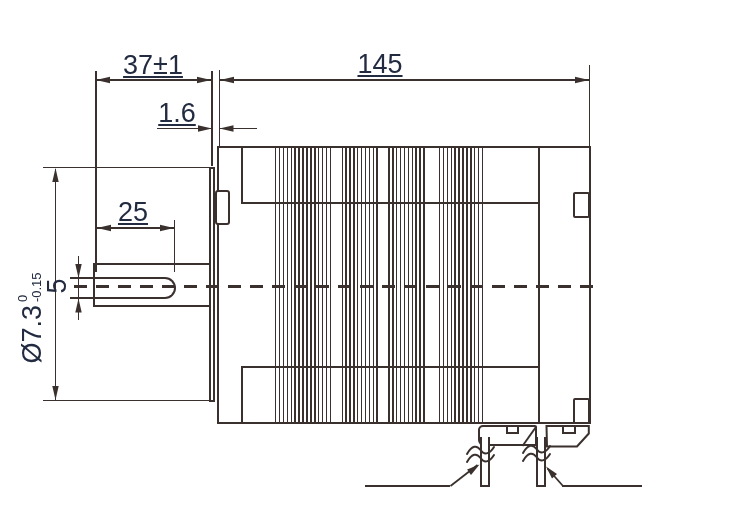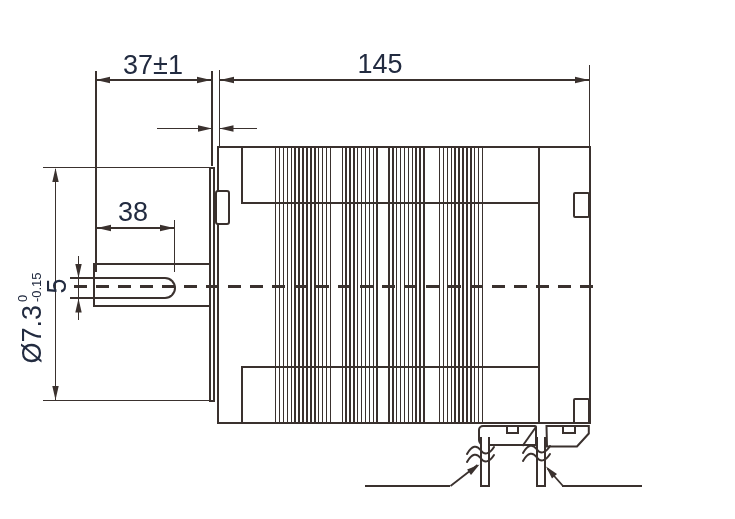--- a/index.html
+++ b/index.html
@@ -10,21 +10,21 @@
   html,body{margin:0;padding:0;background:var(--background);}
   #canvas{
     position:relative;width:735px;height:519px;background:var(--background);
     overflow:hidden;font-family:"Liberation Sans", sans-serif;
   }
   .ln{position:absolute;background:var(--line);}   
   .dl{position:absolute;background:var(--line);}   
   .rect{position:absolute;border:2px solid var(--line);box-sizing:border-box;background:var(--background);}
   .txt{
     position:absolute;color:var(--text);font-size:27px;line-height:1.0;
-    text-align:center;white-space:nowrap;
+    text-align:center;white-space:nowrap;text-decoration:underline;
   }
   .rlabel{
     position:absolute;color:var(--text);font-size:27px;line-height:1.0;
     display:flex;align-items:center;justify-content:center;gap:3px;
     transform:rotate(-90deg);white-space:nowrap;
   }
   .tolstack{display:inline-flex;flex-direction:column;align-items:flex-start;
     font-size:13px;line-height:1.05;transform:translateY(-2px);}
   .fins{
     position:absolute;left:275px;top:147px;width:211px;height:276px;
@@ -122,21 +122,22 @@
     <polygon class="fillshape" points="479.5,464.5 471,474.9 467.1,469.6"></polygon>
     <polygon class="fillshape" points="546,466.5 557,474.1 552,478.5"></polygon>
     <path class="wave" d="M467 454 C 472 445, 477 445, 480.5 450 C 484 455, 489 455, 494 447"></path>
     <path class="wave" d="M467 462 C 472 453, 477 453, 480.5 458 C 484 463, 489 463, 494 455"></path>
     <path class="wave" d="M523 453 C 528 444, 533 444, 536.5 449 C 540 454, 545 454, 550 446"></path>
     <path class="wave" d="M523 461 C 528 452, 533 452, 536.5 457 C 540 462, 545 462, 550 454"></path>
   </svg>
 
   <div class="txt" style="left:103px;top:52px;width:100px">37±1</div>
   <div class="txt" style="left:330px;top:51px;width:100px">145</div>
-  <div class="txt" style="left:95px;top:199px;width:76px">38</div>
+  <div class="txt" style="left:139px;top:100px;width:76px">1.6</div>
+  <div class="txt" style="left:95px;top:199px;width:76px">25</div>
   <div class="rlabel" style="left:37px;top:271px;width:40px;height:30px">5</div>
   <div class="rlabel" style="left:-56px;top:303px;width:175px;height:30px">
     <span>Ø7.3</span>
     <span class="tolstack">
       <span>0</span>
       <span>-0.15</span>
     </span>
   </div>
 
 </div>

